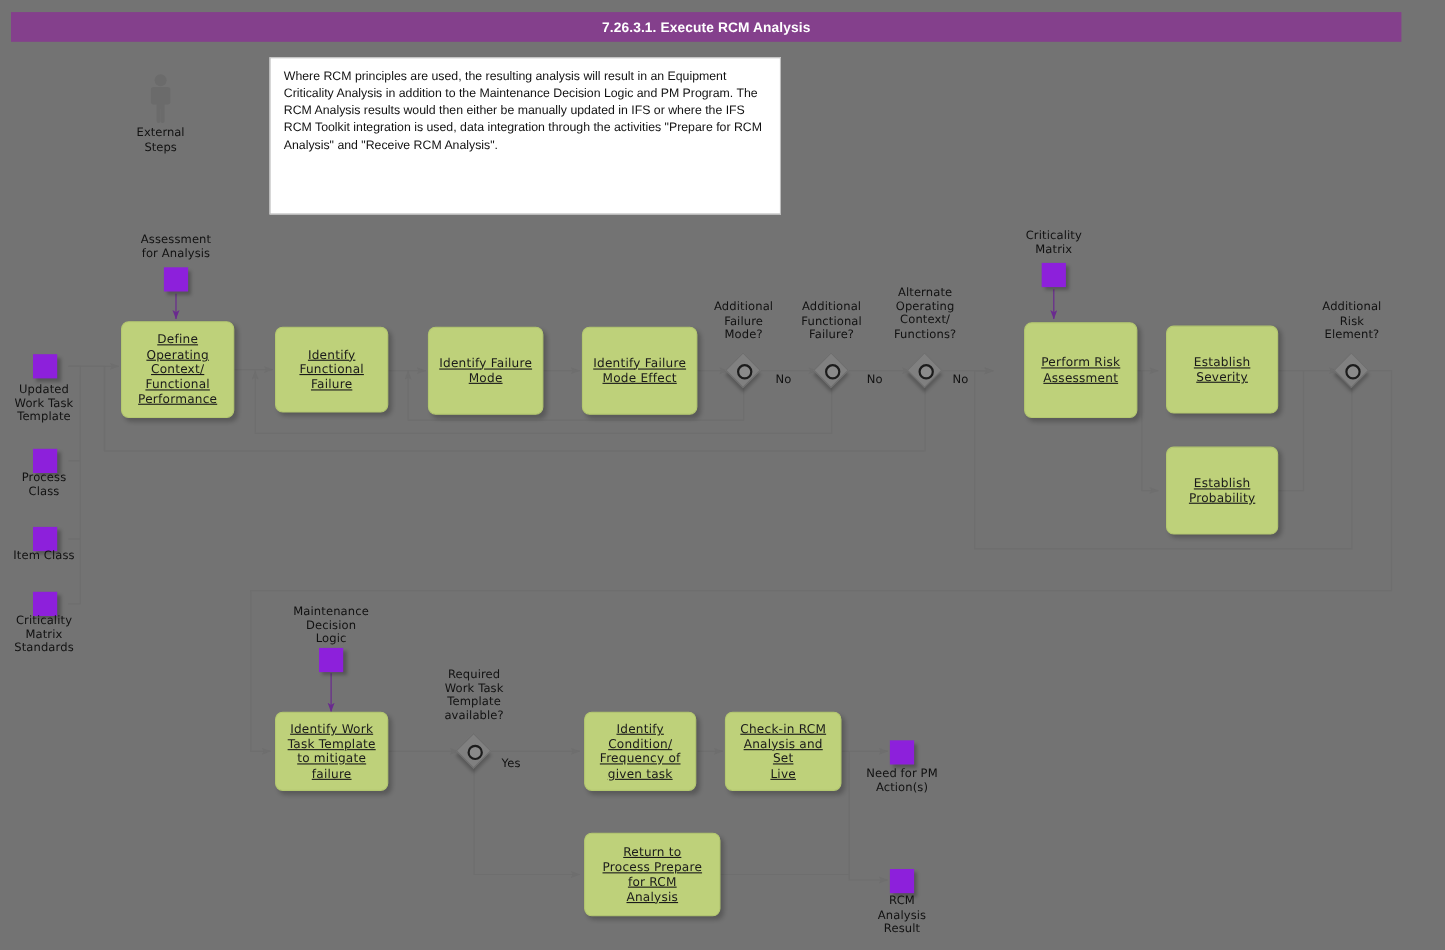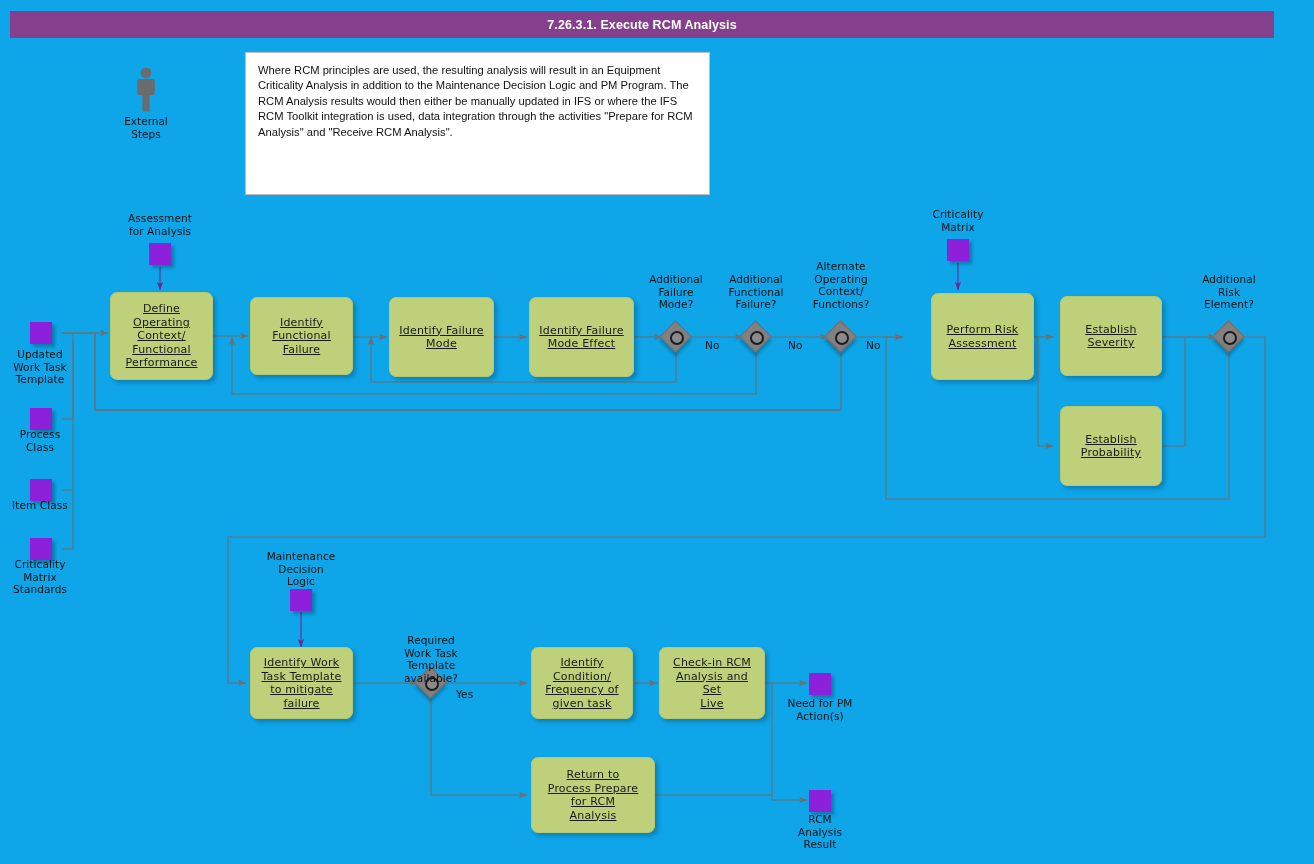--- a/index.html
+++ b/index.html
@@ -1,17 +1,17 @@
 <!DOCTYPE html>
 <html><head>
 <meta charset="utf-8">
 <style>
   html,body{margin:0;padding:0;background:#ffffff;}
   body{font-family:"DejaVu Sans",sans-serif;}
-  #canvas{position:relative;width:1314px;height:864px;overflow:hidden;background:#0ea5e9;}
+  #canvas{position:relative;width:1314px;height:864px;overflow:hidden;background:#737373;}
 
   
   .titlebar{
     position:absolute;left:10px;top:11px;width:1264px;height:27px;
     background:#84408c;color:#ffffff;
     font-family:"Liberation Sans",sans-serif;
     font-weight:bold;font-size:12.5px;
     display:flex;align-items:center;justify-content:center;
     letter-spacing:0.1px;
   }
@@ -304,21 +304,21 @@
     <div class="ring"></div>
   </div>
   <div class="gwlabel" style="left: 1184px; top: 273px; width: 90px; white-space: pre-line;">Additional
 Risk
 Element?</div>
 
   <div class="gw" style="left:416px;top:668px">
     <div class="dia"></div>
     <div class="ring"></div>
   </div>
-  <div class="gwlabel" style="left: 386px; top: 634px; width: 90px; white-space: pre-line;">Required
+  <div class="gwlabel" style="left: 386px; top: 607px; width: 90px; white-space: pre-line;">Required
 Work Task
 Template
 available?</div>
 
   <div class="flowlabel" style="left:705px;top:339px">No</div>
   <div class="flowlabel" style="left:788px;top:339px">No</div>
   <div class="flowlabel" style="left:866px;top:339px">No</div>
   <div class="flowlabel" style="left:456px;top:688px">Yes</div>
 
 </div>

